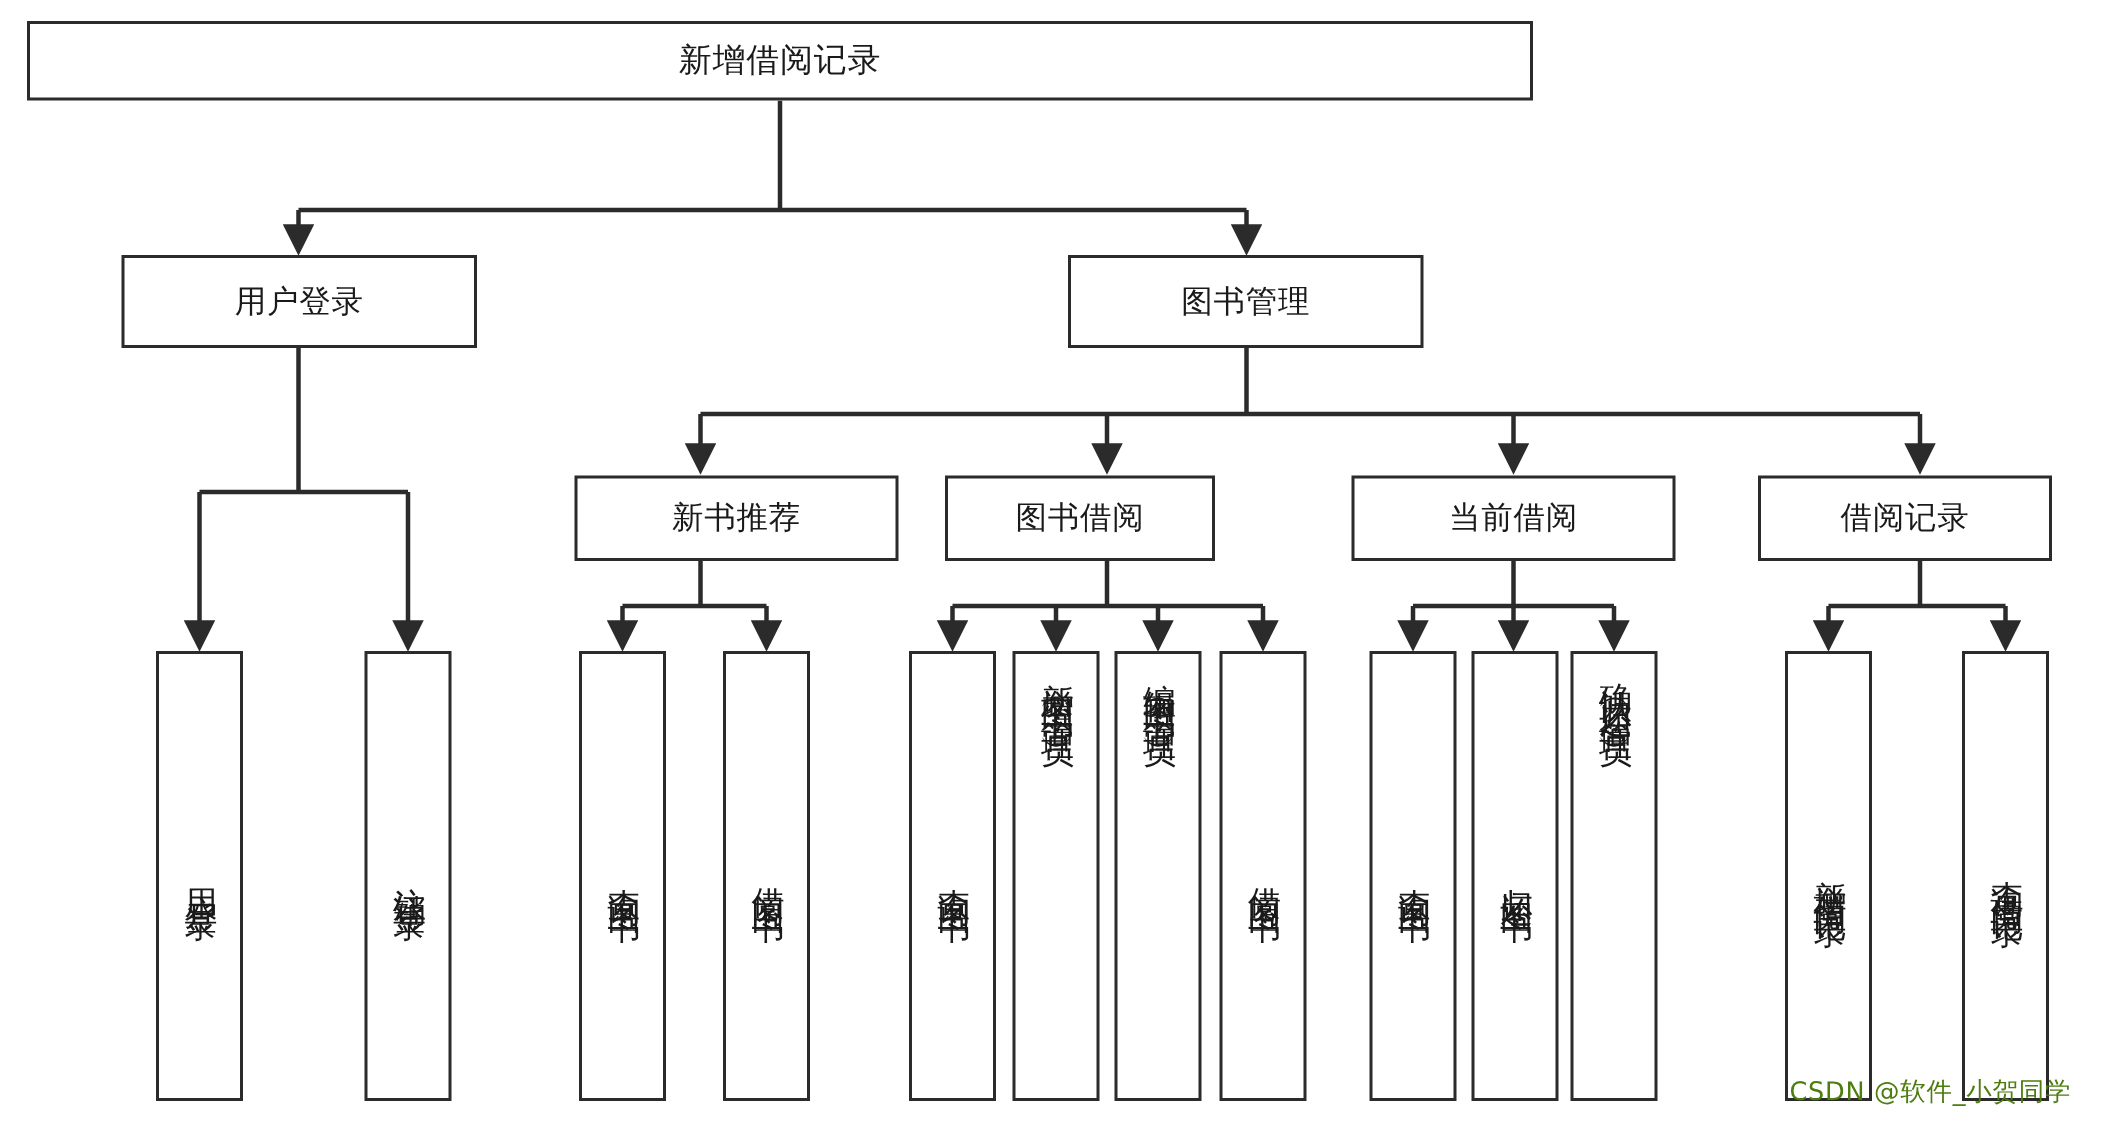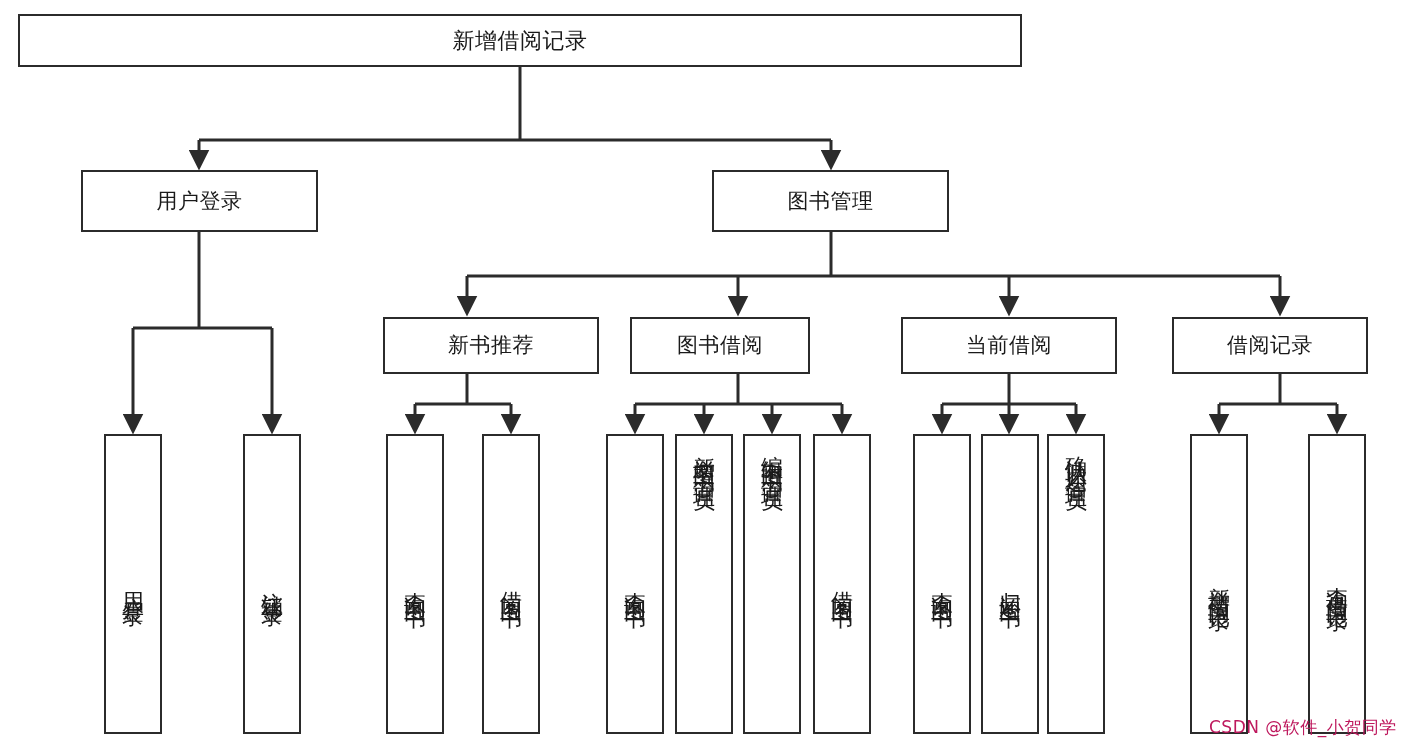--- a/index.html
+++ b/index.html
@@ -60,25 +60,24 @@
   }
   .node.vert.topalign{
     align-items:flex-start;
   }
   .node.vert.topalign .label{
     margin-top:2px;
   }
   .watermark{
     position:absolute;
     font-size:17px;
-    color:#be185d;
+    color:#4d7c0f;
     white-space:nowrap;
     z-index:3;
     letter-spacing:0.5px;
-    margin-left:16px;
   }
 </style>
 </head>
 <body>
 
 <div id="canvas">
 
   <svg id="wires" viewBox="0 0 1405 747" xmlns="http://www.w3.org/2000/svg">
     <defs>
       <marker id="arrow" viewBox="0 0 12 12" refX="6" refY="6" markerWidth="7" markerHeight="7" orient="auto-start-reverse">

